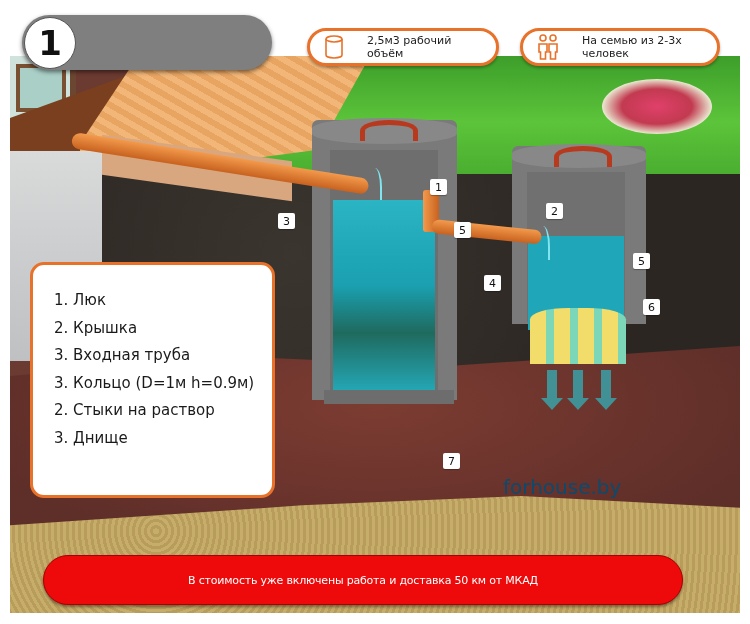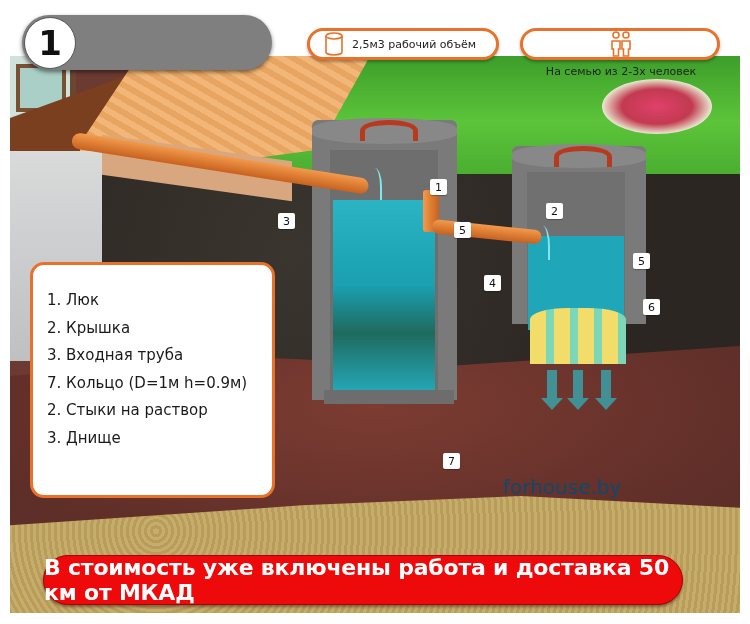--- a/index.html
+++ b/index.html
@@ -37,35 +37,35 @@
   .arrow::after{content:"";position:absolute;left:-6px;bottom:-10px;border-left:11px solid transparent;border-right:11px solid transparent;border-top:12px solid #3aa1a8;}
   .pipe-in{left:72px;top:132px;width:300px;height:16px;background:linear-gradient(180deg,#f39a4c,#c8621f);border-radius:8px;transform:rotate(9deg);transform-origin:left center;}
   .pipe-over{left:432px;top:219px;width:110px;height:14px;background:linear-gradient(180deg,#f39a4c,#c8621f);border-radius:7px;transform:rotate(6deg);transform-origin:left center;}
   .pipe-tee{left:423px;top:190px;width:16px;height:42px;background:linear-gradient(90deg,#f39a4c,#c8621f);border-radius:3px;}
   .flow1{left:370px;top:168px;width:10px;height:32px;border-right:2px solid #7fe6ef;border-radius:0 60% 0 0;}
   .flow2{left:538px;top:226px;width:10px;height:34px;border-right:2px solid #7fe6ef;border-radius:0 60% 0 0;}
 
   
   .title-pill{position:absolute;left:22px;top:15px;width:250px;height:55px;background:#7f7f7f;border-radius:28px;box-shadow:0 2px 4px rgba(0,0,0,.5);z-index:5;}
   .step-circle{position:absolute;left:24px;top:17px;width:50px;height:50px;border-radius:50%;background:#fff;border:1px solid #555;display:flex;align-items:center;justify-content:center;z-index:6;font-family:"DejaVu Sans",sans-serif;font-weight:bold;font-size:34px;color:#111;}
-  .badge{position:absolute;top:28px;height:32px;background:#fff;border:3px solid #e8722a;border-radius:20px;display:flex;align-items:center;gap:8px;padding:0 12px 0 14px;box-sizing:border-box;z-index:5;font-family:"DejaVu Sans",sans-serif;font-size:11px;color:#222;box-shadow:0 2px 3px rgba(0,0,0,.3);}
+  .badge{position:absolute;top:28px;height:38px;background:#fff;border:3px solid #e8722a;border-radius:20px;display:flex;align-items:center;gap:23px;padding:0 12px 0 14px;box-sizing:border-box;z-index:5;font-family:"DejaVu Sans",sans-serif;font-size:11px;color:#222;box-shadow:0 2px 3px rgba(0,0,0,.3);}
   .badge-volume{left:307px;width:192px;}
-  .badge-family{left:520px;width:200px;flex-direction:column;}
+  .badge-family{left:520px;width:200px;}
   .badge svg{flex:0 0 auto;}
 
   
   .legend{position:absolute;left:30px;top:262px;width:245px;height:236px;background:#fff;border:3px solid #e8722a;border-radius:14px;box-sizing:border-box;z-index:5;padding:22px 0 0 14px;}
-  .legend-item{font-family:"DejaVu Sans",sans-serif;font-size:15px;color:#1a1a1a;line-height:27.5px;white-space:nowrap;}
+  .legend-item{font-family:"DejaVu Sans",sans-serif;font-size:15px;color:#1a1a1a;line-height:27.5px;white-space:nowrap;margin-left:7px;}
 
   
   .callout{position:absolute;width:17px;height:16px;background:#fff;border-radius:2px;font-family:"DejaVu Sans",sans-serif;font-size:11px;color:#111;display:flex;align-items:center;justify-content:center;z-index:6;box-shadow:0 1px 1px rgba(0,0,0,.3);}
 
   .watermark{position:absolute;left:503px;top:475px;font-family:"DejaVu Sans",sans-serif;font-size:20px;color:#0c4a6e;z-index:5;}
   .cta{position:absolute;left:43px;top:555px;width:640px;height:50px;background:#ee0a0a;border-radius:25px;border:1px solid #a00;box-sizing:border-box;display:flex;align-items:center;justify-content:center;z-index:5;box-shadow:0 2px 3px rgba(0,0,0,.4);}
-  .cta span{font-family:"DejaVu Sans",sans-serif;font-weight:bold;font-size:22px;color:#fff;letter-spacing:-.2px;}
+  .cta span{font-family:"DejaVu Sans",sans-serif;font-weight:normal;font-size:11px;color:#fff;letter-spacing:-.2px;}
 </style>
 </head>
 <body>
 
 <div class="scene">
   <div class="layer grass"></div>
   <div class="layer flowerbed"></div>
   <div class="layer house-wall"></div>
   <div class="layer house-window"></div>
   <div class="layer mulch-strip"></div>
@@ -130,21 +130,21 @@
     <circle cx="16" cy="4" r="3" fill="none" stroke="#e8722a" stroke-width="1.6"></circle>
     <path d="M12 10 h8 v8 h-1.5 v7 h-5 v-7 H12 z" fill="none" stroke="#e8722a" stroke-width="1.6"></path>
   </svg>
   <span>На семью из 2-3х человек</span>
 </div>
 
 <div class="legend">
   <div class="legend-item">1. Люк</div>
   <div class="legend-item">2. Крышка</div>
   <div class="legend-item">3. Входная труба</div>
-  <div class="legend-item">7. Кольцо (D=1м h=0.9м)</div>
+  <div class="legend-item">3. Кольцо (D=1м h=0.9м)</div>
   <div class="legend-item">2. Стыки на раствор</div>
   <div class="legend-item">3. Днище</div>
 </div>
 
 <div class="watermark">forhouse.by</div>
 
 <div class="cta">
   <span>В стоимость уже включены работа и доставка 50 км от МКАД</span>
 </div>
 

